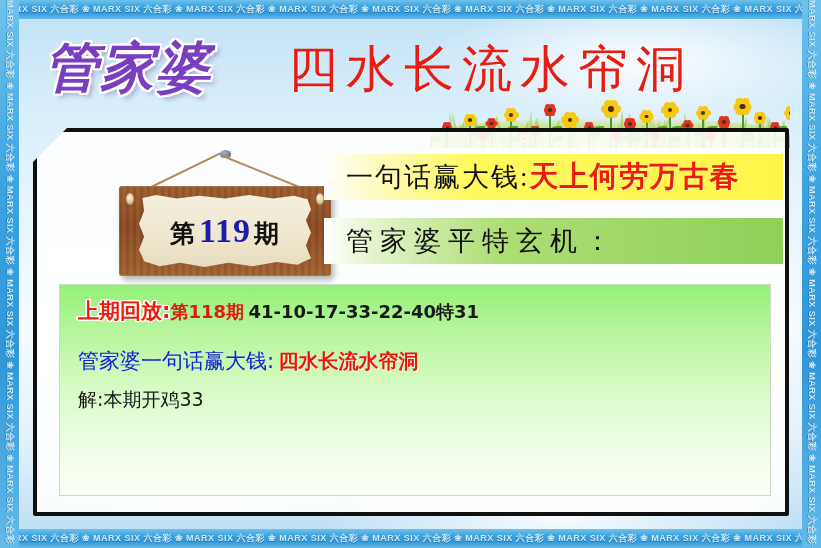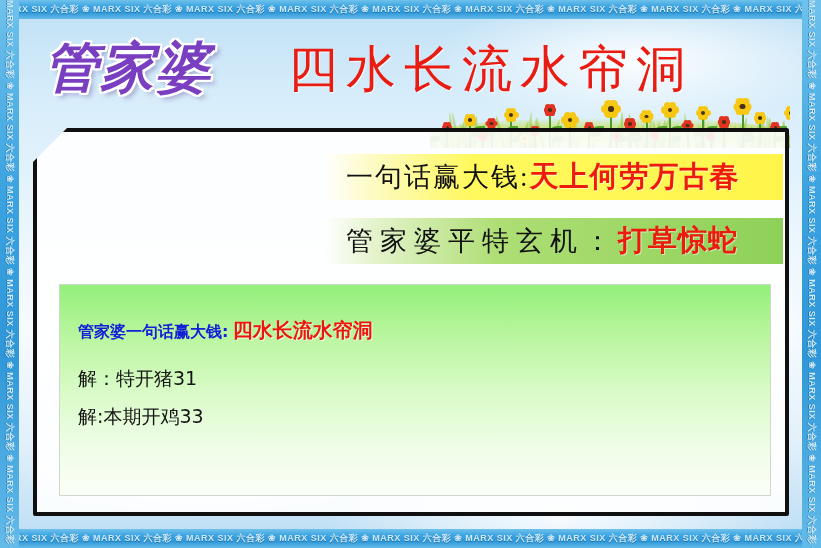--- a/index.html
+++ b/index.html
@@ -213,21 +213,21 @@
   .txt-red-s {
     font-family: "DejaVu Sans", sans-serif;
     font-size: 18px; font-weight: bold; color: #e01a0f;
   }
   .txt-dark {
     font-family: "DejaVu Sans", sans-serif;
     font-size: 18px; color: #1a1a1a; font-weight: bold;
   }
   .lbl-blue {
     font-family: "DejaVu Sans", sans-serif;
-    font-size: 16px; font-weight: bold; color: #1220d6;
+    font-size: 21px; font-weight: normal; color: #1220d6;
   }
   .val-red-big {
     font-family: "DejaVu Sans", sans-serif;
     font-size: 20px; font-weight: bold; color: #ee150b;
     text-shadow: 1px 1px 0 rgba(255,255,255,.7);
   }
   .plain {
     font-family: "DejaVu Sans", sans-serif;
     font-size: 19px; color: #151515;
   }
@@ -661,42 +661,56 @@
             <div class="core" style="width: 3px; height: 3px; left: 3.5px; top: 3.5px;"></div>
           </div>
         </div>
       </div>
   </div>
 
   <div class="panel">
     <div class="panel-inner">
 
 
+      <div class="hang">
+        <div class="nail"></div>
+        <div class="rope" style="left:46px; top:40px; width:86px; transform:rotate(-26deg);"></div>
+        <div class="rope" style="left:128px; top:6px; width:90px; transform:rotate(22deg);"></div>
+        <div class="board">
+          <div class="screw" style="left:7px; top:7px;"></div>
+          <div class="screw" style="right:7px; top:7px;"></div>
+          <div class="paper">
+            <div class="plaque-txt">
+              <span>第</span><span class="num">119</span><span>期</span>
+            </div>
+          </div>
+        </div>
+      </div>
 
       <div class="banner banner-yellow">
         <span class="bn-label">一句话赢大钱:</span>
         <span class="bn-value">天上何劳万古春</span>
       </div>
 
       <div class="banner banner-green">
         <span class="bn-label spaced">管家婆平特玄机：</span>
-        <span class="bn-value">打草惊蛇</span>
       </div>
 
       <div class="gbox">
 
+        <div class="grow r1">
+          <span class="lbl-red-out">上期回放:</span><span class="txt-red-s">第118期</span>
+          <span class="txt-dark">41-10-17-33-22-40</span><span class="txt-dark">特</span><span class="txt-dark">31</span>
+        </div>
 
         <div class="grow sp-top-1">
           <span class="lbl-blue">管家婆一句话赢大钱:</span>
           <span class="val-red-big">四水长流水帘洞</span>
         </div>
 
-        <div class="grow sp-top-1">
-          <span class="plain">解：特开猪31</span>
-        </div>
 
 
         <div class="grow sp-top-3">
           <span class="plain">解:本期开鸡33</span>
         </div>
 
       </div>
     </div>
   </div>
 

